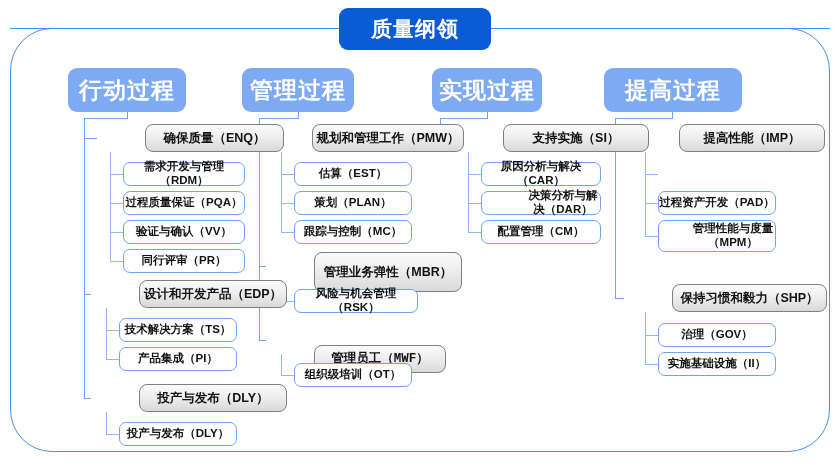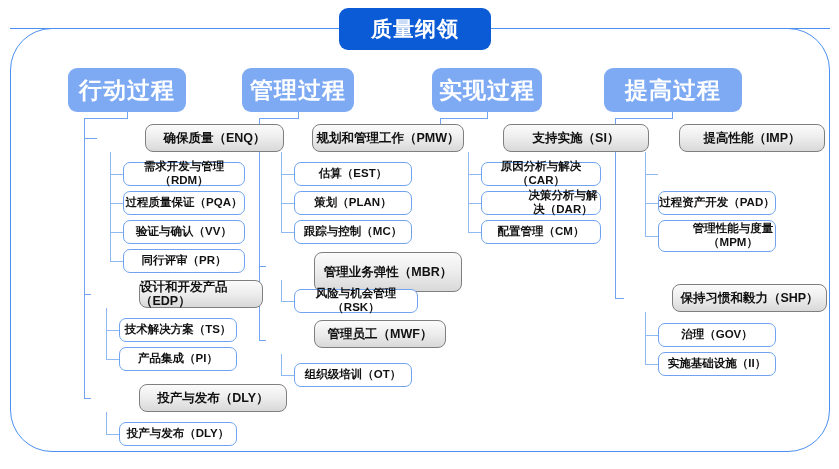--- a/index.html
+++ b/index.html
@@ -109,21 +109,21 @@
   <div class="ln h thin" style="left:110px;top:174px;width:13px;"></div>
   <div class="wbox" style="left:123px;top:162px;width:122px;height:24px;">需求开发与管理（RDM）</div>
   <div class="ln h thin" style="left:110px;top:203px;width:13px;"></div>
   <div class="wbox" style="left:123px;top:191px;width:122px;height:24px;">过程质量保证（PQA）</div>
   <div class="ln h thin" style="left:110px;top:232px;width:13px;"></div>
   <div class="wbox" style="left:123px;top:220px;width:122px;height:24px;">验证与确认（VV）</div>
   <div class="ln h thin" style="left:110px;top:261px;width:13px;"></div>
   <div class="wbox" style="left:123px;top:249px;width:122px;height:24px;">同行评审（PR）</div>
 
   <div class="ln h" style="left:84px;top:294px;width:7px;"></div>
-  <div class="gbox" style="left:91px;top:280px;width:124px;height:28px;">设计和开发产品（EDP）</div>
+  <div class="gbox" style="left:91px;top:280px;width:148px;height:28px;">设计和开发产品（EDP）</div>
   <div class="ln v thin" style="left:106px;top:308px;height:52px;"></div>
   <div class="ln h thin" style="left:106px;top:330px;width:13px;"></div>
   <div class="wbox" style="left:119px;top:318px;width:118px;height:24px;">技术解决方案（TS）</div>
   <div class="ln h thin" style="left:106px;top:359px;width:13px;"></div>
   <div class="wbox" style="left:119px;top:347px;width:118px;height:24px;">产品集成（PI）</div>
 
   <div class="ln h" style="left:84px;top:398px;width:7px;"></div>
   <div class="gbox" style="left:91px;top:384px;width:148px;height:28px;">投产与发布（DLY）</div>
   <div class="ln v thin" style="left:106px;top:412px;height:23px;"></div>
   <div class="ln h thin" style="left:106px;top:434px;width:13px;"></div>
@@ -144,21 +144,21 @@
   <div class="ln h thin" style="left:281px;top:232px;width:13px;"></div>
   <div class="wbox" style="left:294px;top:220px;width:118px;height:24px;">跟踪与控制（MC）</div>
 
   <div class="ln h" style="left:259px;top:266px;width:7px;"></div>
   <div class="gbox" style="left:266px;top:252px;width:148px;height:40px;">管理业务弹性（MBR）</div>
   <div class="ln v thin" style="left:281px;top:280px;height:22px;"></div>
   <div class="ln h thin" style="left:281px;top:301px;width:13px;"></div>
   <div class="wbox" style="left:294px;top:289px;width:124px;height:24px;">风险与机会管理（RSK）</div>
 
   <div class="ln h" style="left:259px;top:340px;width:7px;"></div>
-  <div class="gbox" style="left:266px;top:320px;width:132px;height:28px;">管理员工（MWF）</div>
+  <div class="gbox" style="left:266px;top:345px;width:132px;height:28px;font-family:Liberation Mono, monospace;">管理员工（MWF）</div>
   <div class="ln v thin" style="left:281px;top:354px;height:22px;"></div>
   <div class="ln h thin" style="left:281px;top:375px;width:13px;"></div>
   <div class="wbox" style="left:294px;top:363px;width:118px;height:24px;">组织级培训（OT）</div>
 
   <div class="col-head" style="left:432px;top:68px;width:110px;">实现过程</div>
   <div class="ln v" style="left:487px;top:112px;height:6px;"></div>
   <div class="ln v" style="left:440px;top:118px;height:22px;"></div>
   <div class="ln h" style="left:440px;top:118px;width:48px;"></div>
 
   <div class="ln h" style="left:440px;top:138px;width:15px;"></div>

